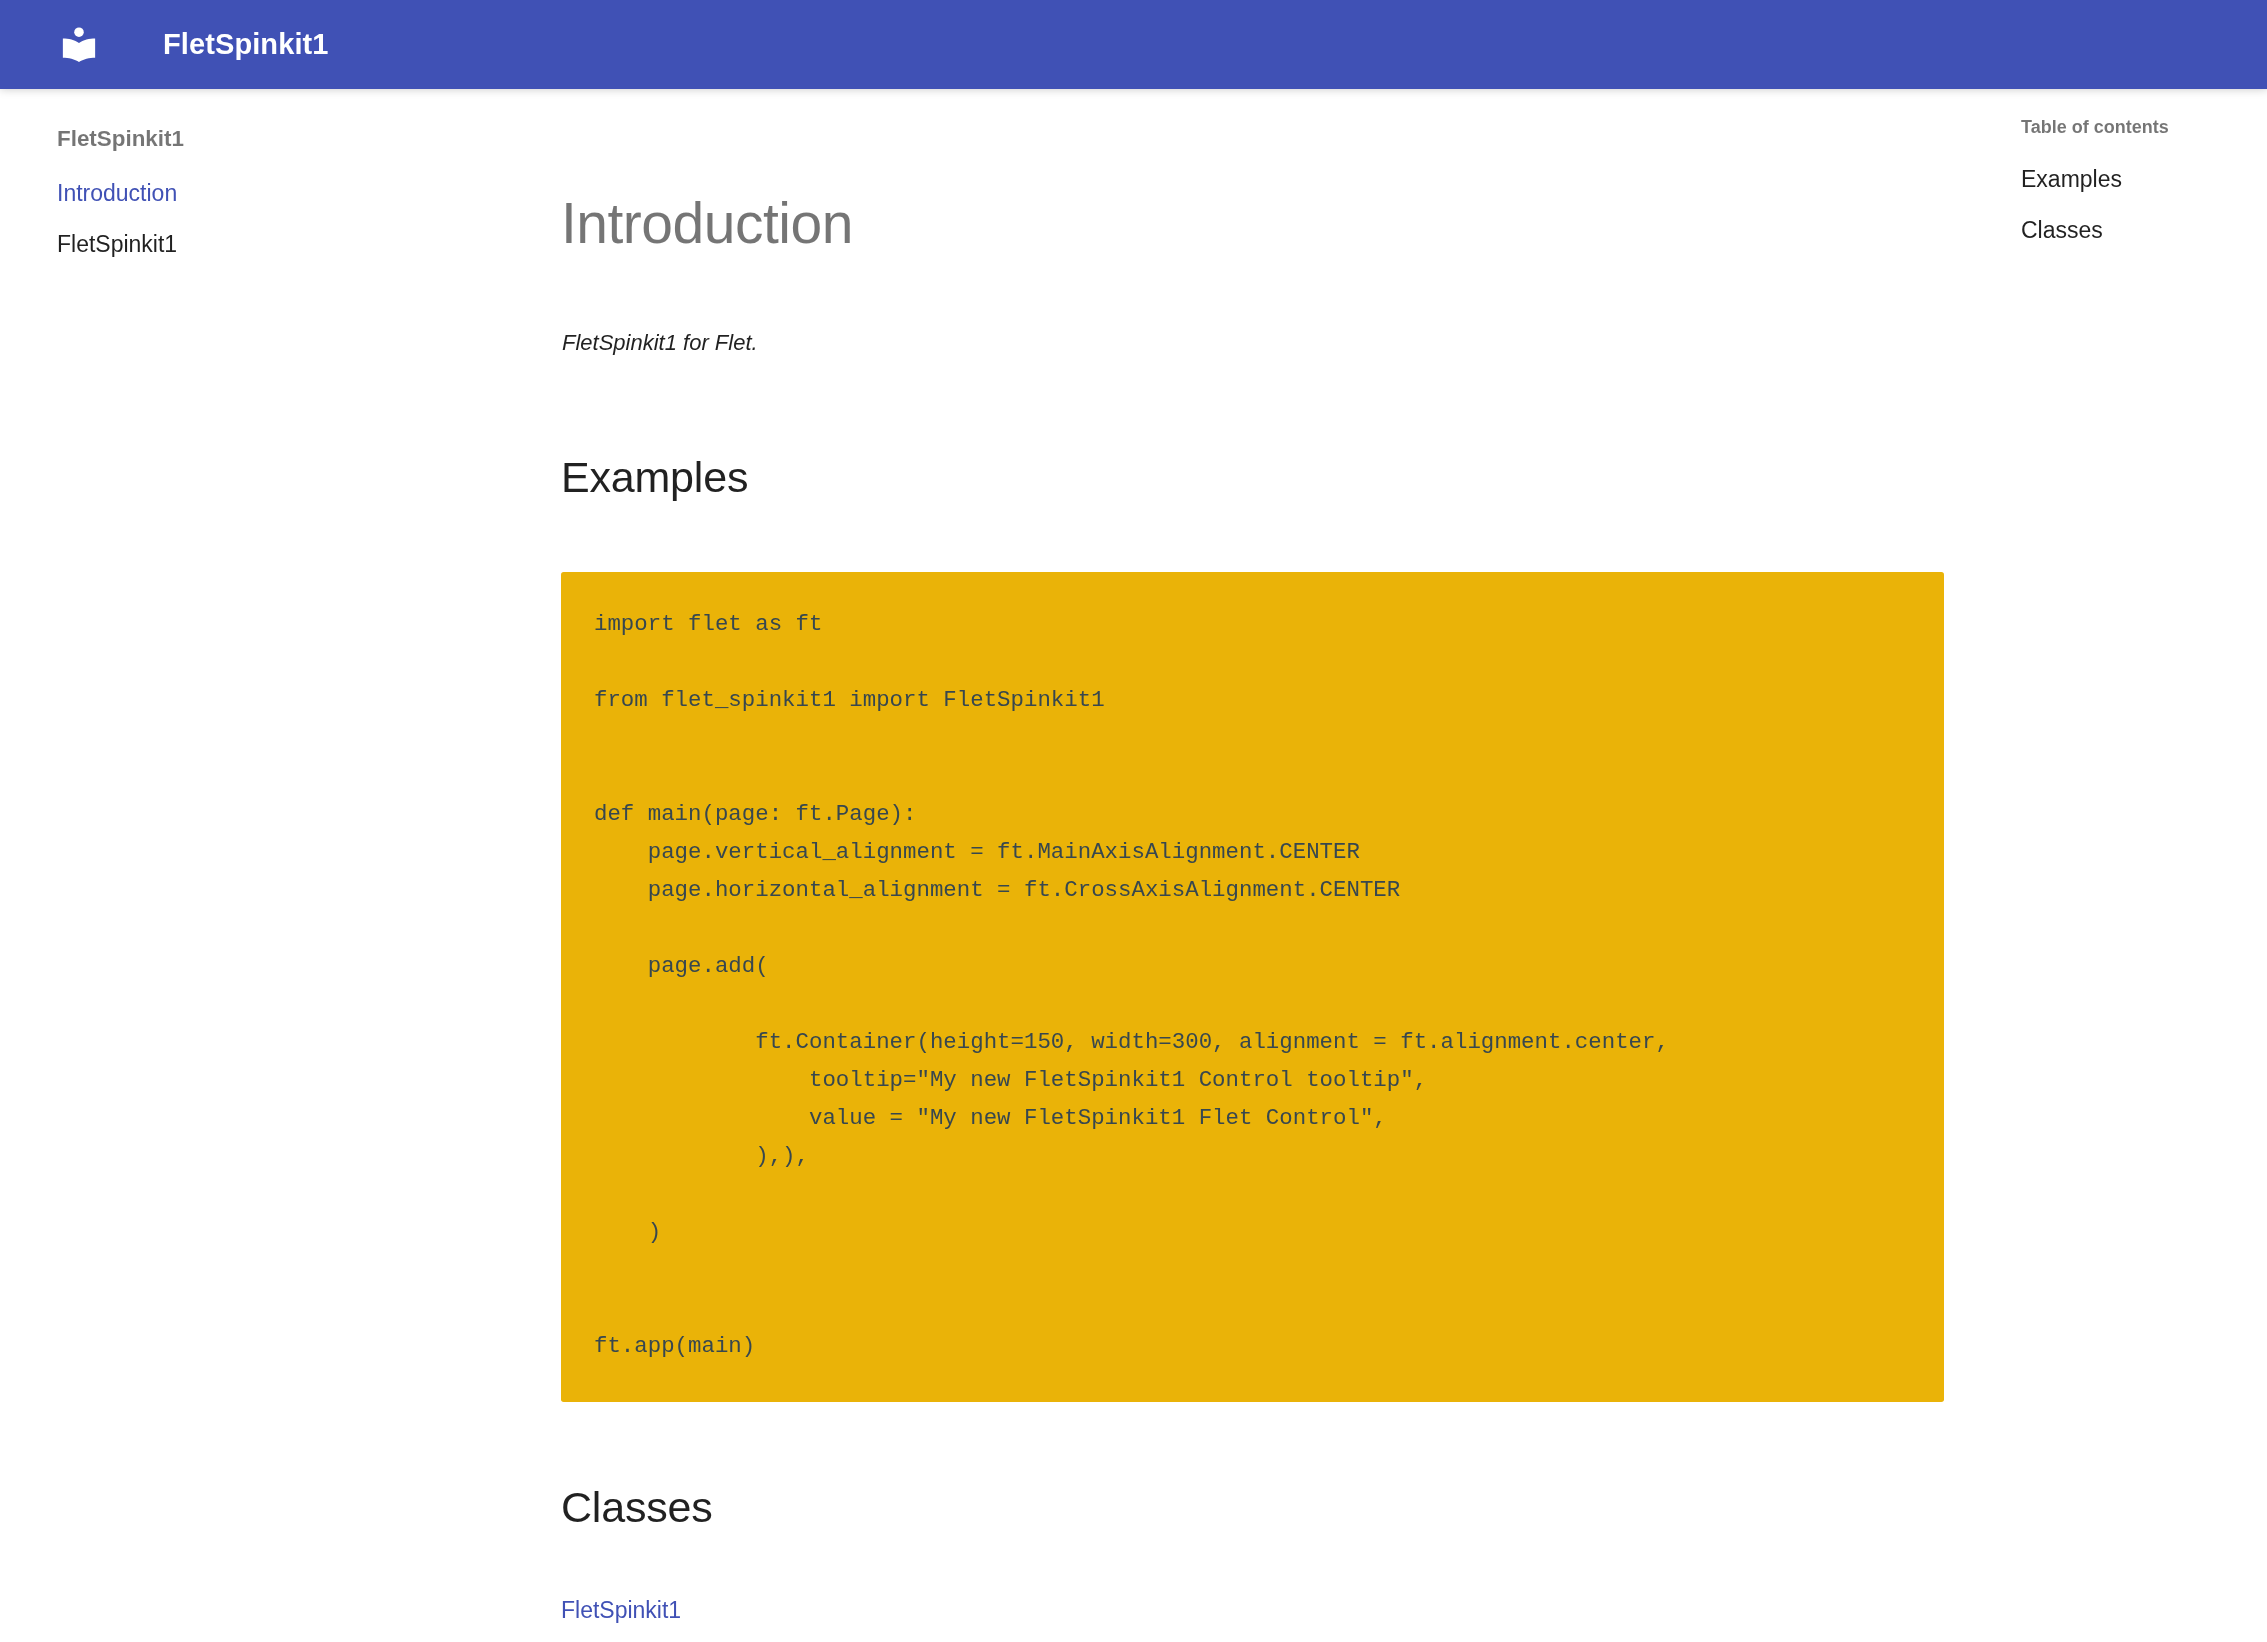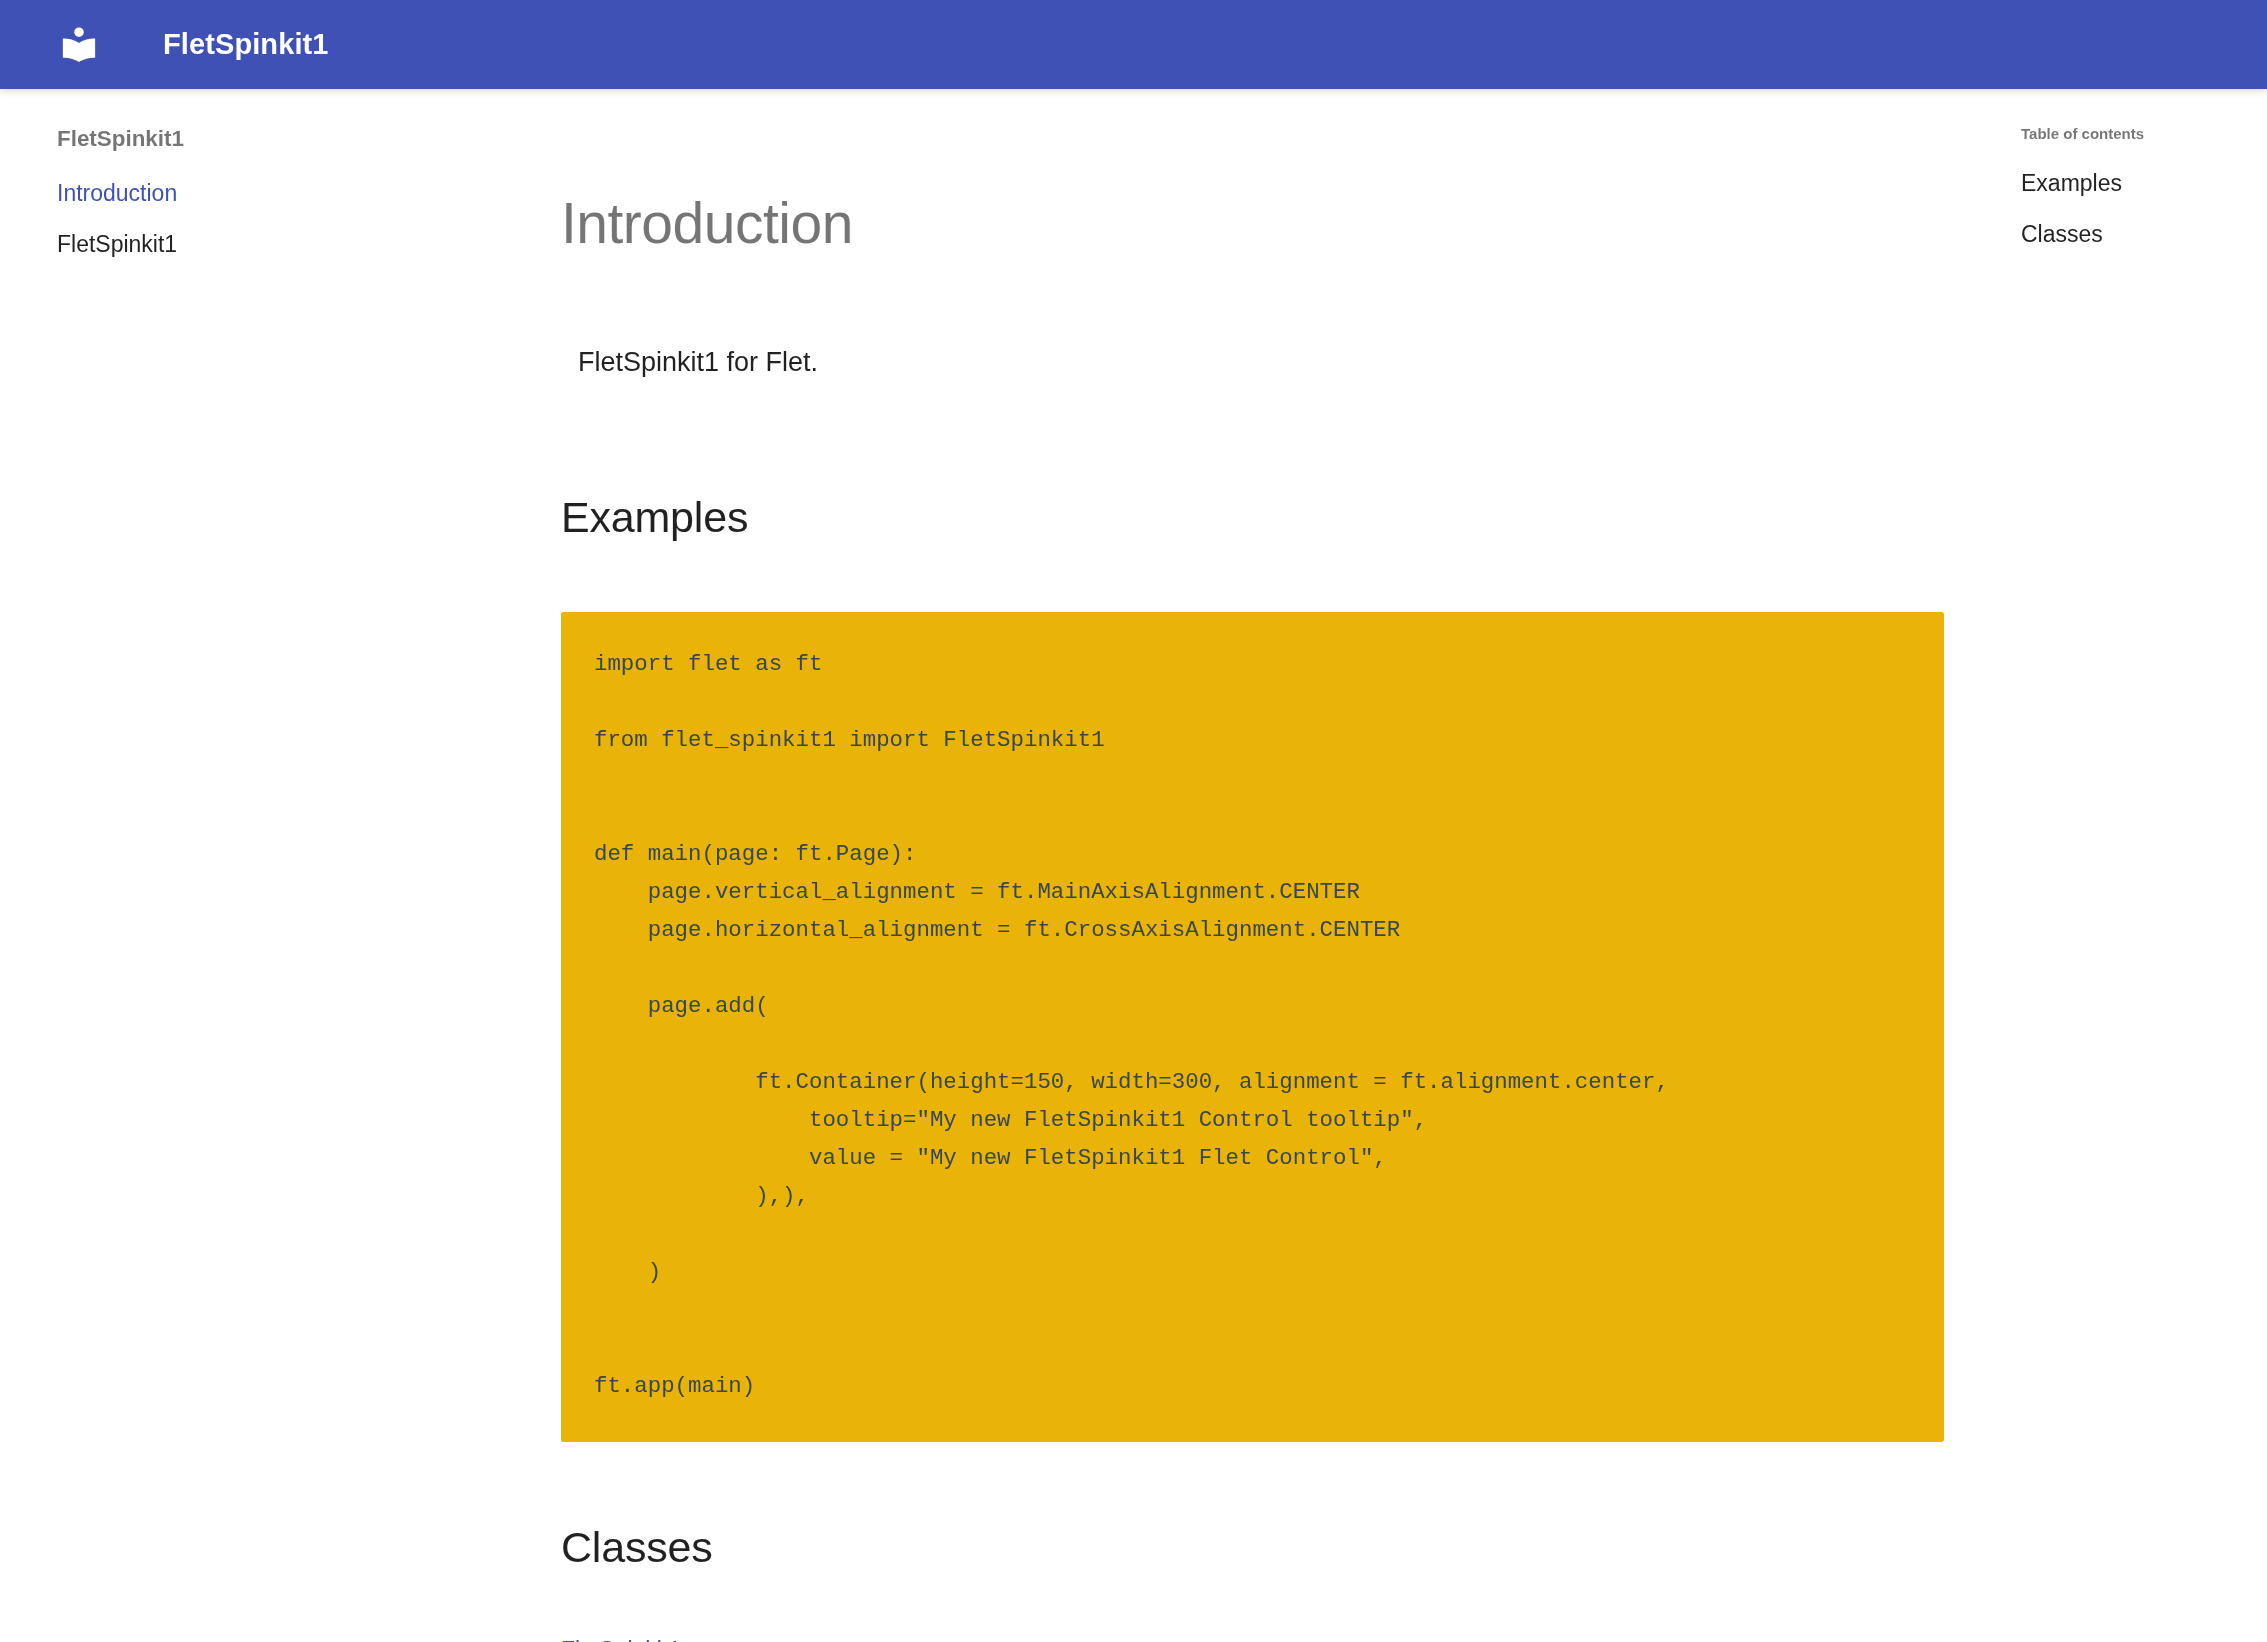--- a/index.html
+++ b/index.html
@@ -98,25 +98,26 @@
   h1.page-title {
     font-size: 57px;
     font-weight: 300;
     color: #0000008a;
     margin: 0;
     padding-top: 97px;
     line-height: 1.3;
     letter-spacing: -0.5px;
   }
   p.lede {
-    font-size: 27px;
+    font-size: 22px;
     line-height: 1.6;
     color: #000000de;
-    margin: 17px;
+    margin: 1px;
     padding-top: 64px;
+    font-style: italic;
   }
   h2.section-title {
     font-size: 43px;
     font-weight: 300;
     color: #000000de;
     margin: 0;
     padding-top: 89px;
     line-height: 1.3;
     letter-spacing: -0.2px;
   }
@@ -162,25 +163,25 @@
   }
 
   
   .toc {
     position: absolute;
     top: 0;
     left: 2021px;
     width: 247px;
   }
   .toc-title {
-    font-size: 15px;
+    font-size: 18px;
     font-weight: 700;
     color: #0000008a;
     line-height: 1.4;
-    margin-top: 34px;
+    margin-top: 26px;
     white-space: nowrap;
   }
   .toc-list { margin-top: 13.7px; }
   .toc-item {
     display: block;
     font-size: 23px;
     line-height: 1.5;
     color: #000000de;
     text-decoration: none;
     padding: 8.2px 0;

